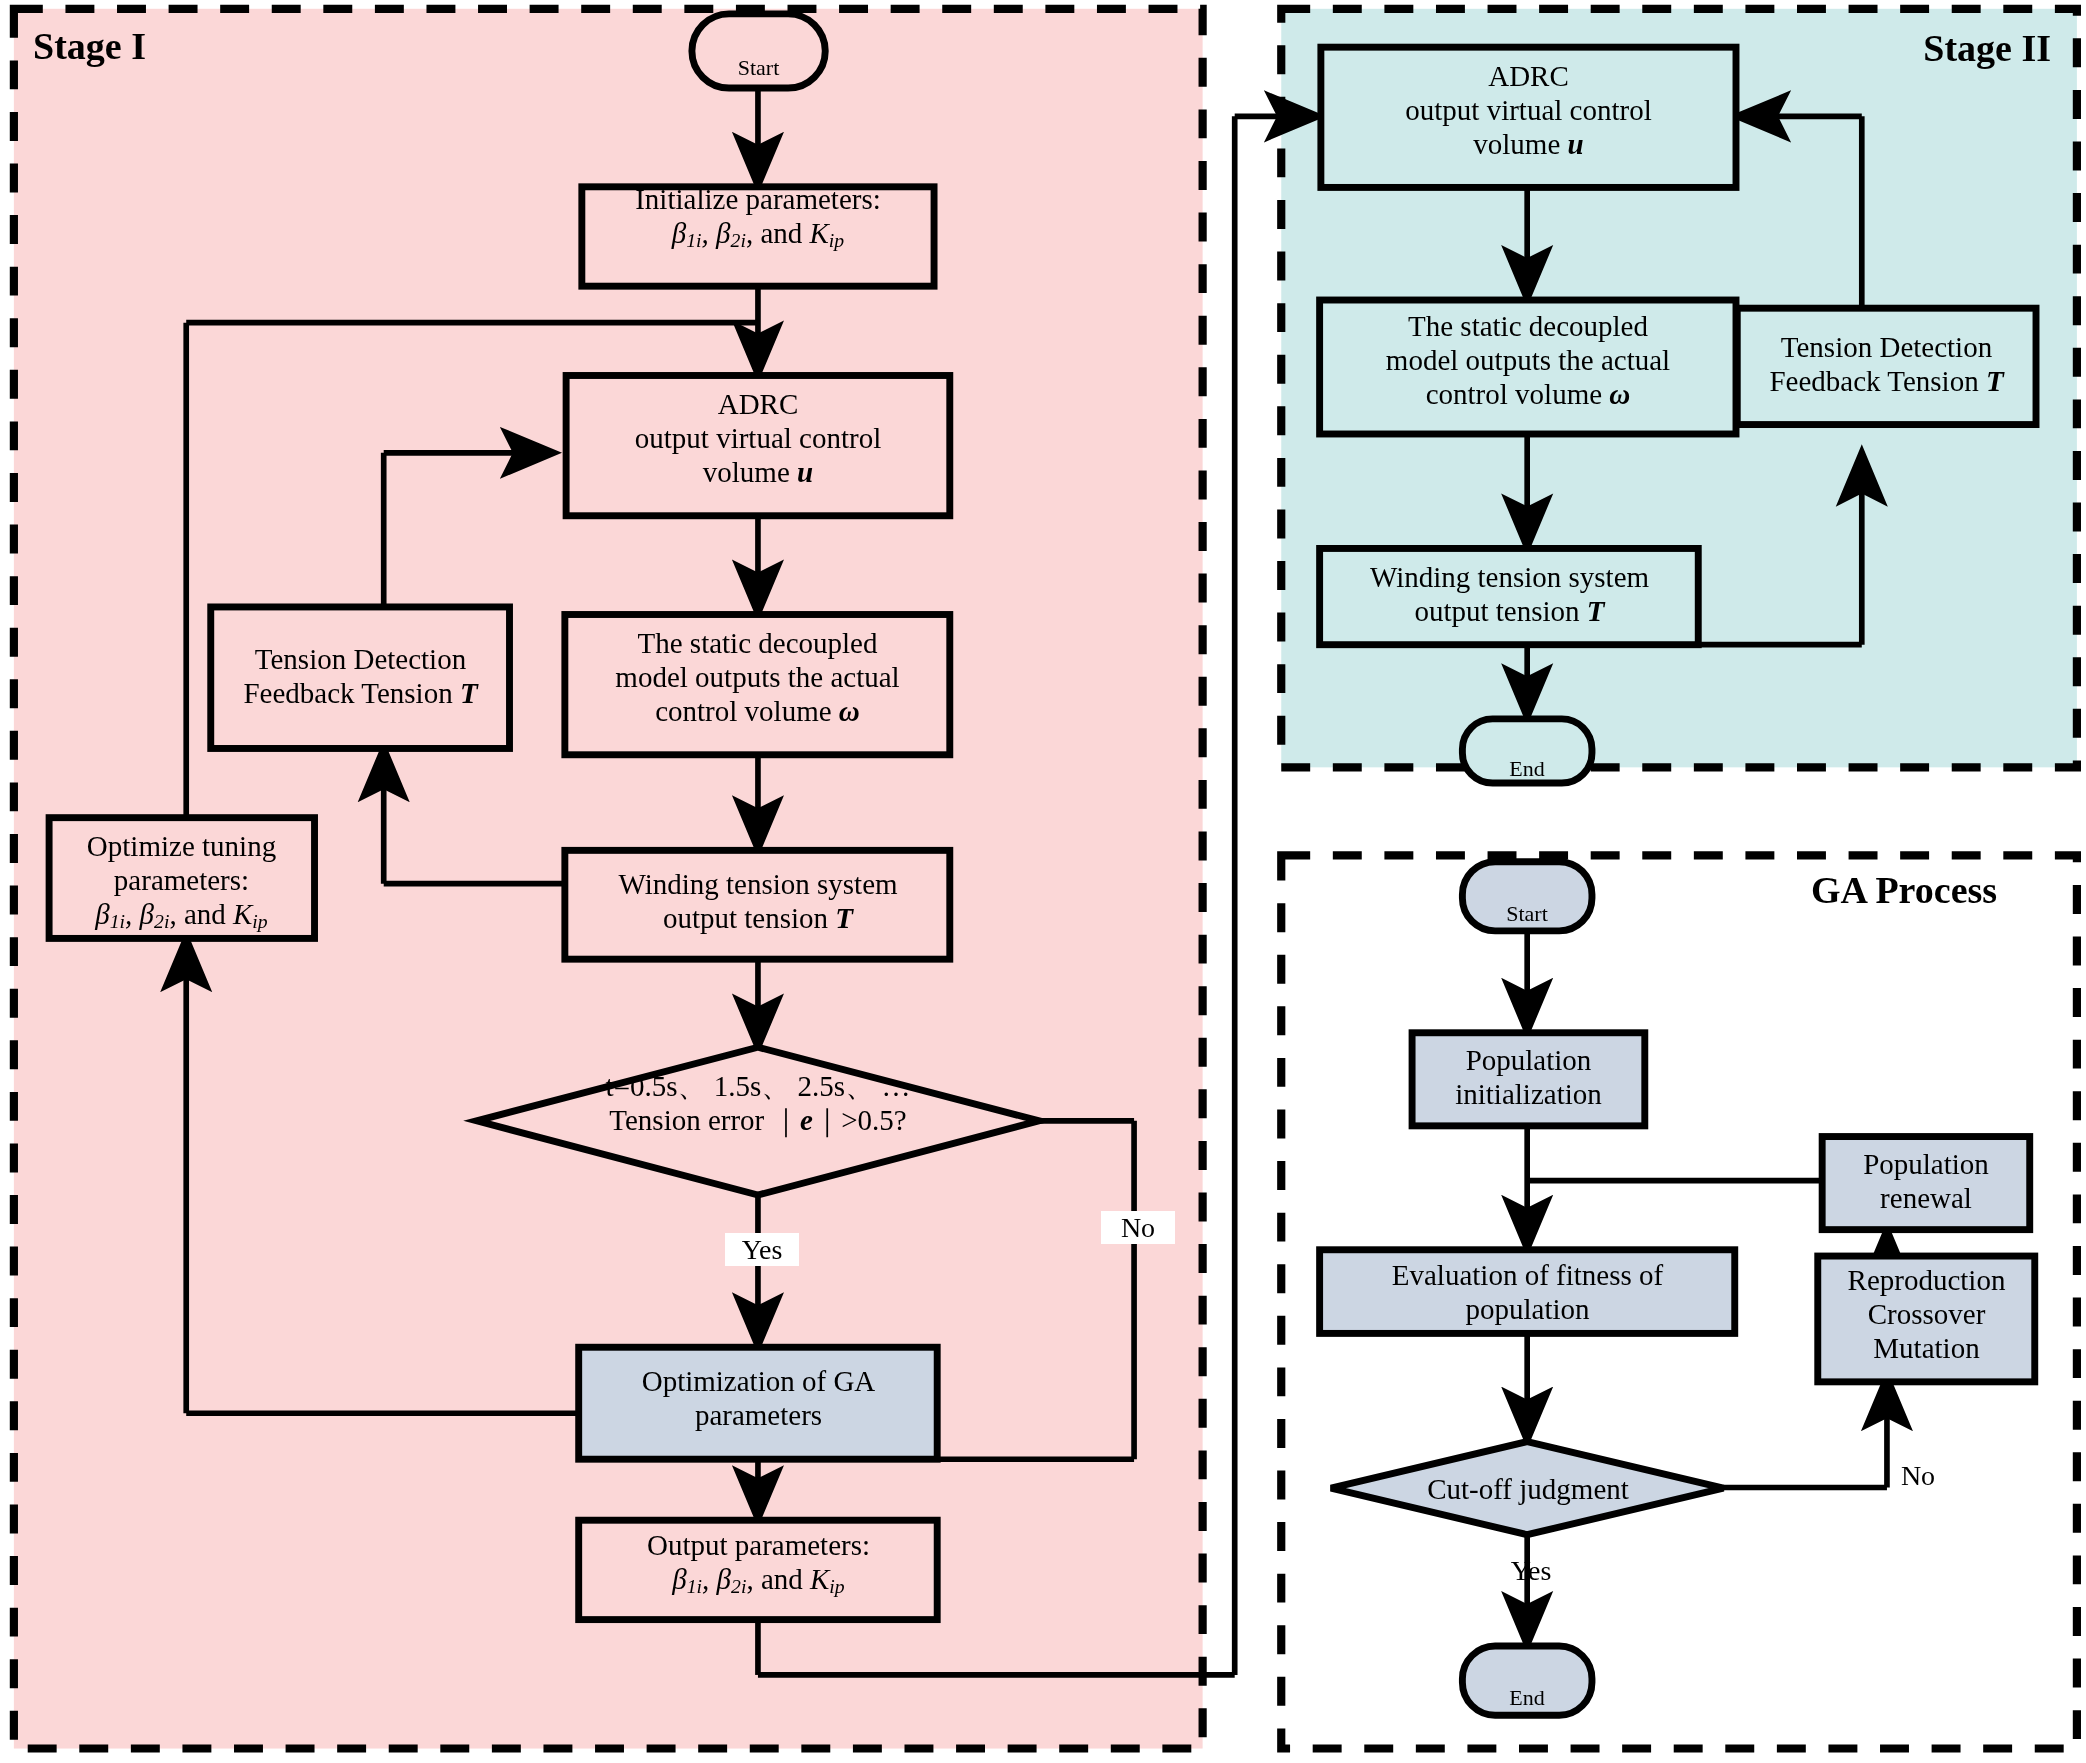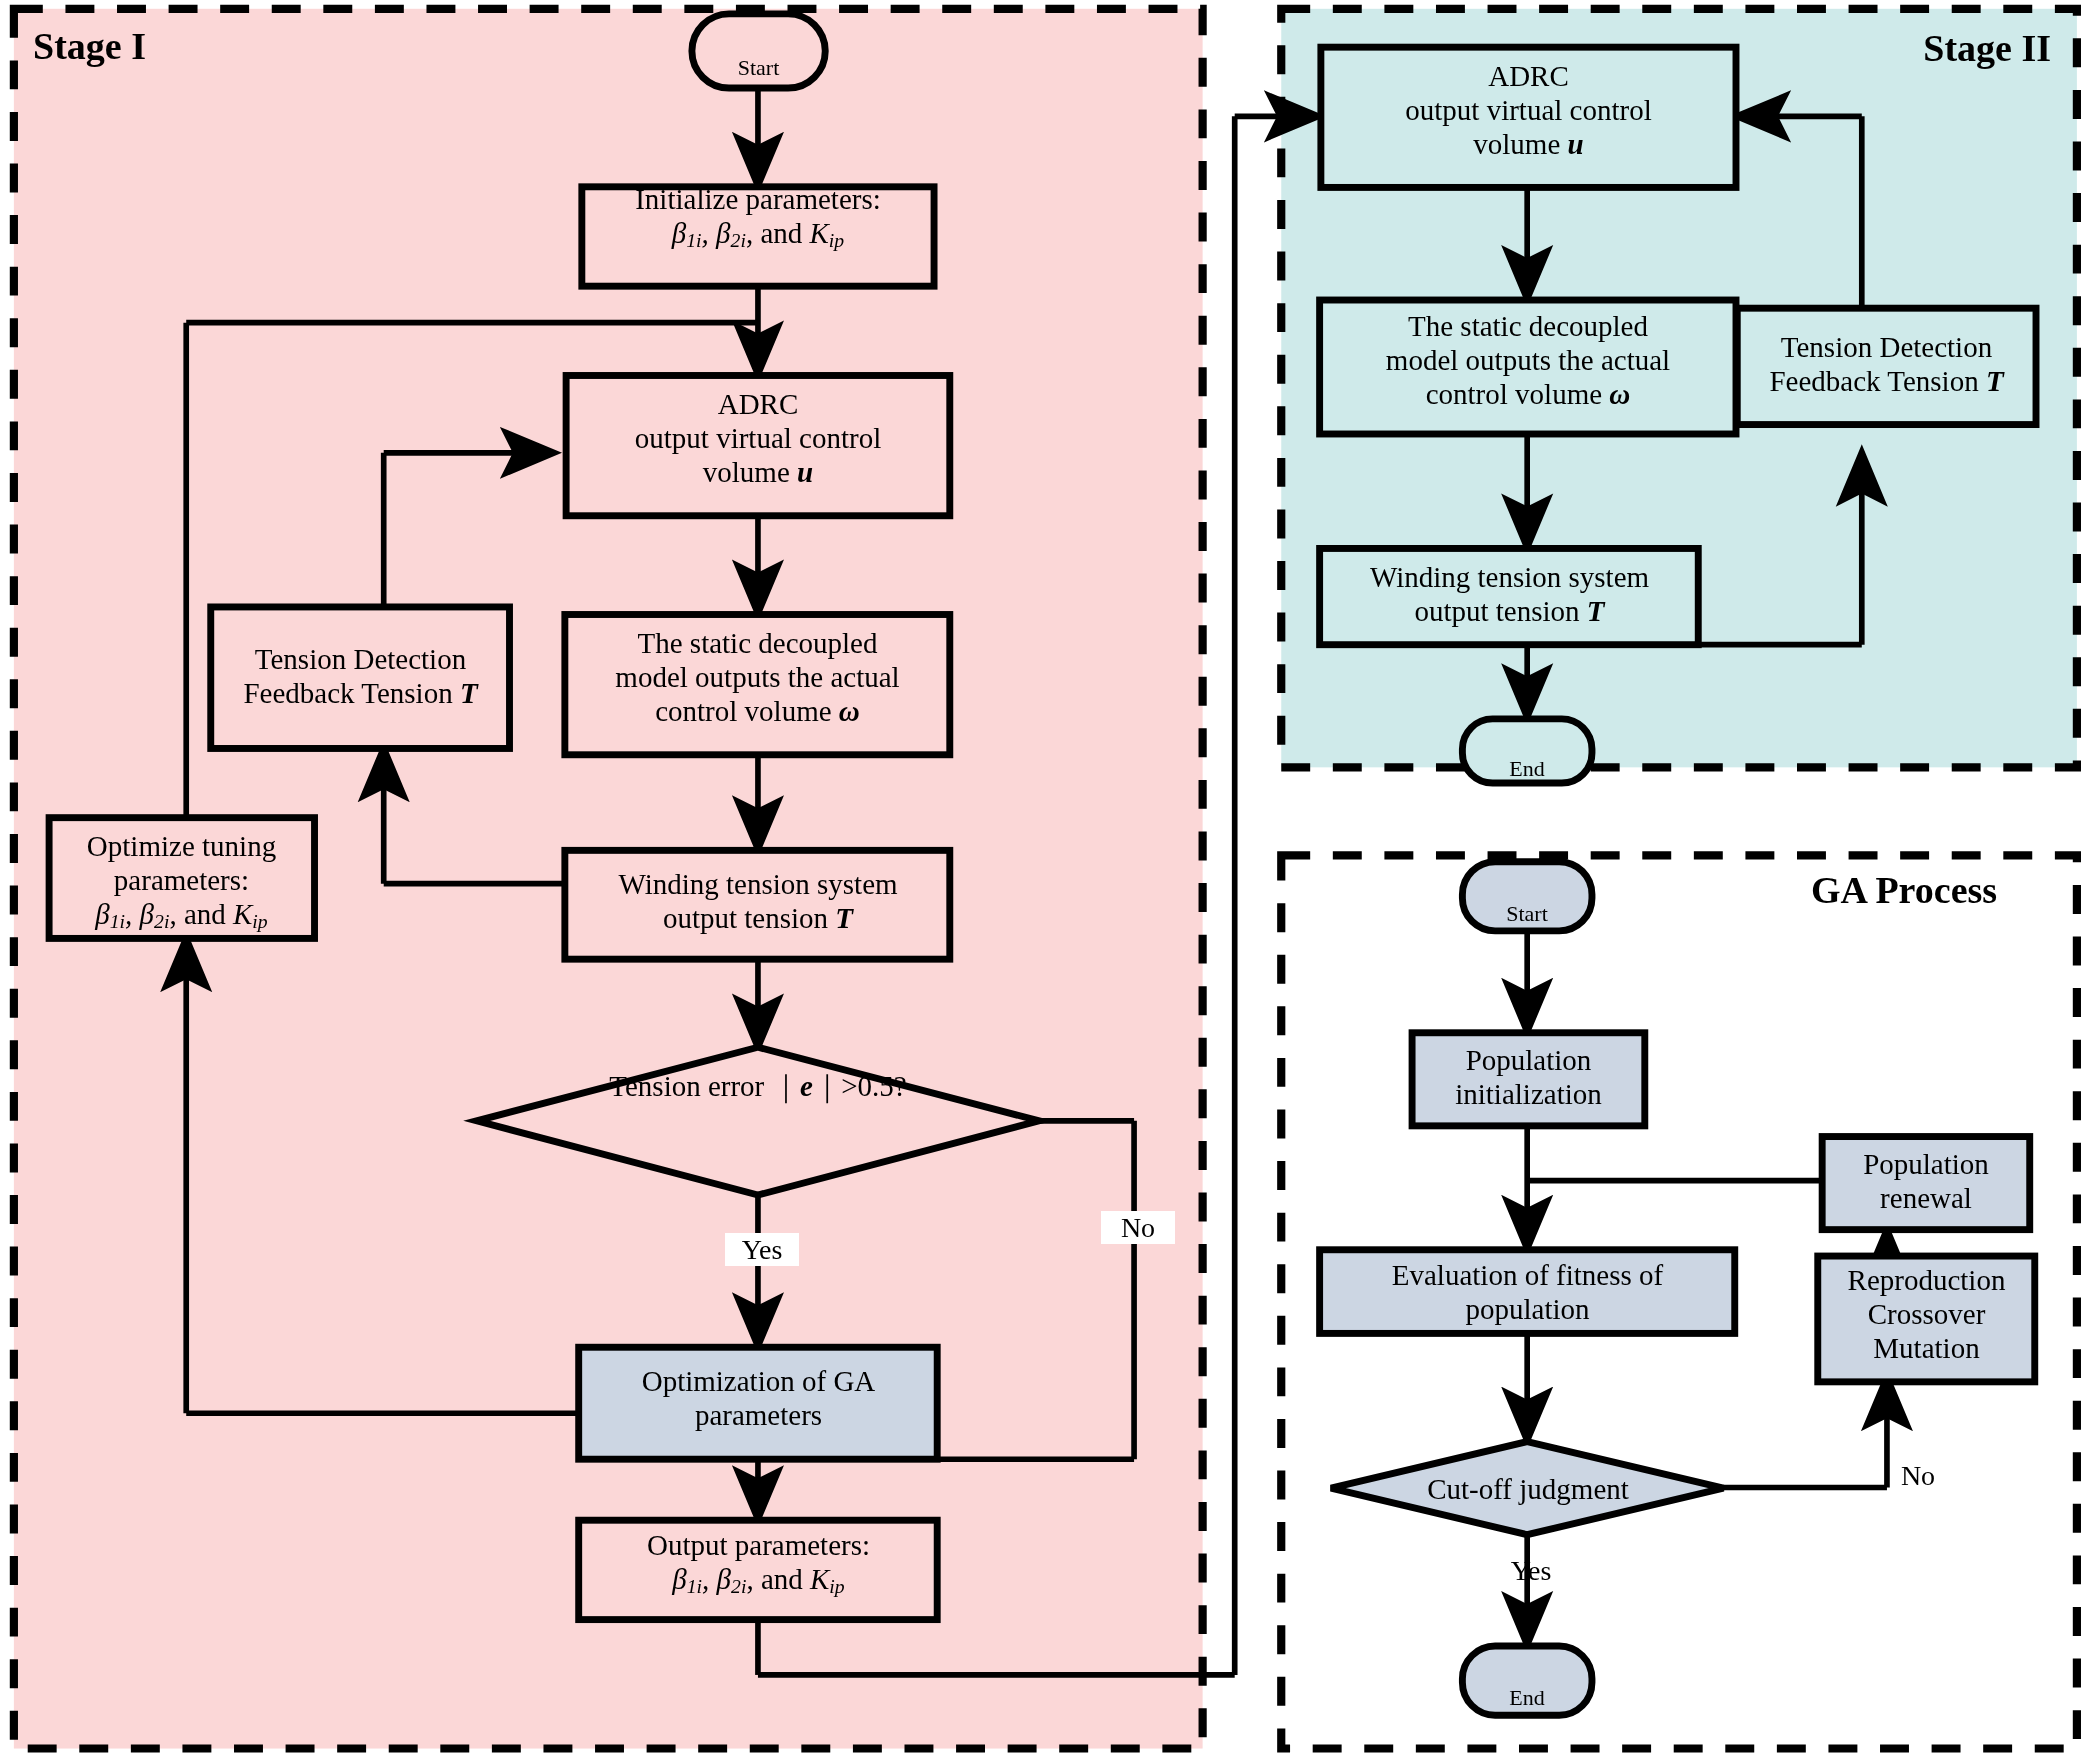--- a/index.html
+++ b/index.html
@@ -155,20 +155,21 @@
   <div>parameters:</div>
   <div><span class="ital">β</span><span class="sub">1i</span><span class="ital">, β</span><span class="sub">2i</span><span>, and </span><span class="ital">K</span><span class="sub">ip</span></div>
 </div>
 
 <div class="lbl boxtext" style="left:566px;top:867px;width:384px;">
   <div>Winding tension system</div>
   <div><span>output tension </span><span class="bi">T</span></div>
 </div>
 
 <div class="lbl boxtext" style="left:538px;top:1069px;width:440px;">
+  <div>t=0.5s、 1.5s、 2.5s、 …</div>
   <div><span>Tension error ｜</span><span class="bi">e</span><span>｜&gt;0.5?</span></div>
 </div>
 
 <div class="lbl edgelbl" style="left:725px;top:1233px;width:69px;">Yes</div>
 <div class="lbl edgelbl" style="left:1101px;top:1211px;width:69px;">No</div>
 
 <div class="lbl boxtext" style="left:579px;top:1364px;width:359px;text-align:center;">
   <div>Optimization of GA</div>
   <div>parameters</div>
 </div>

